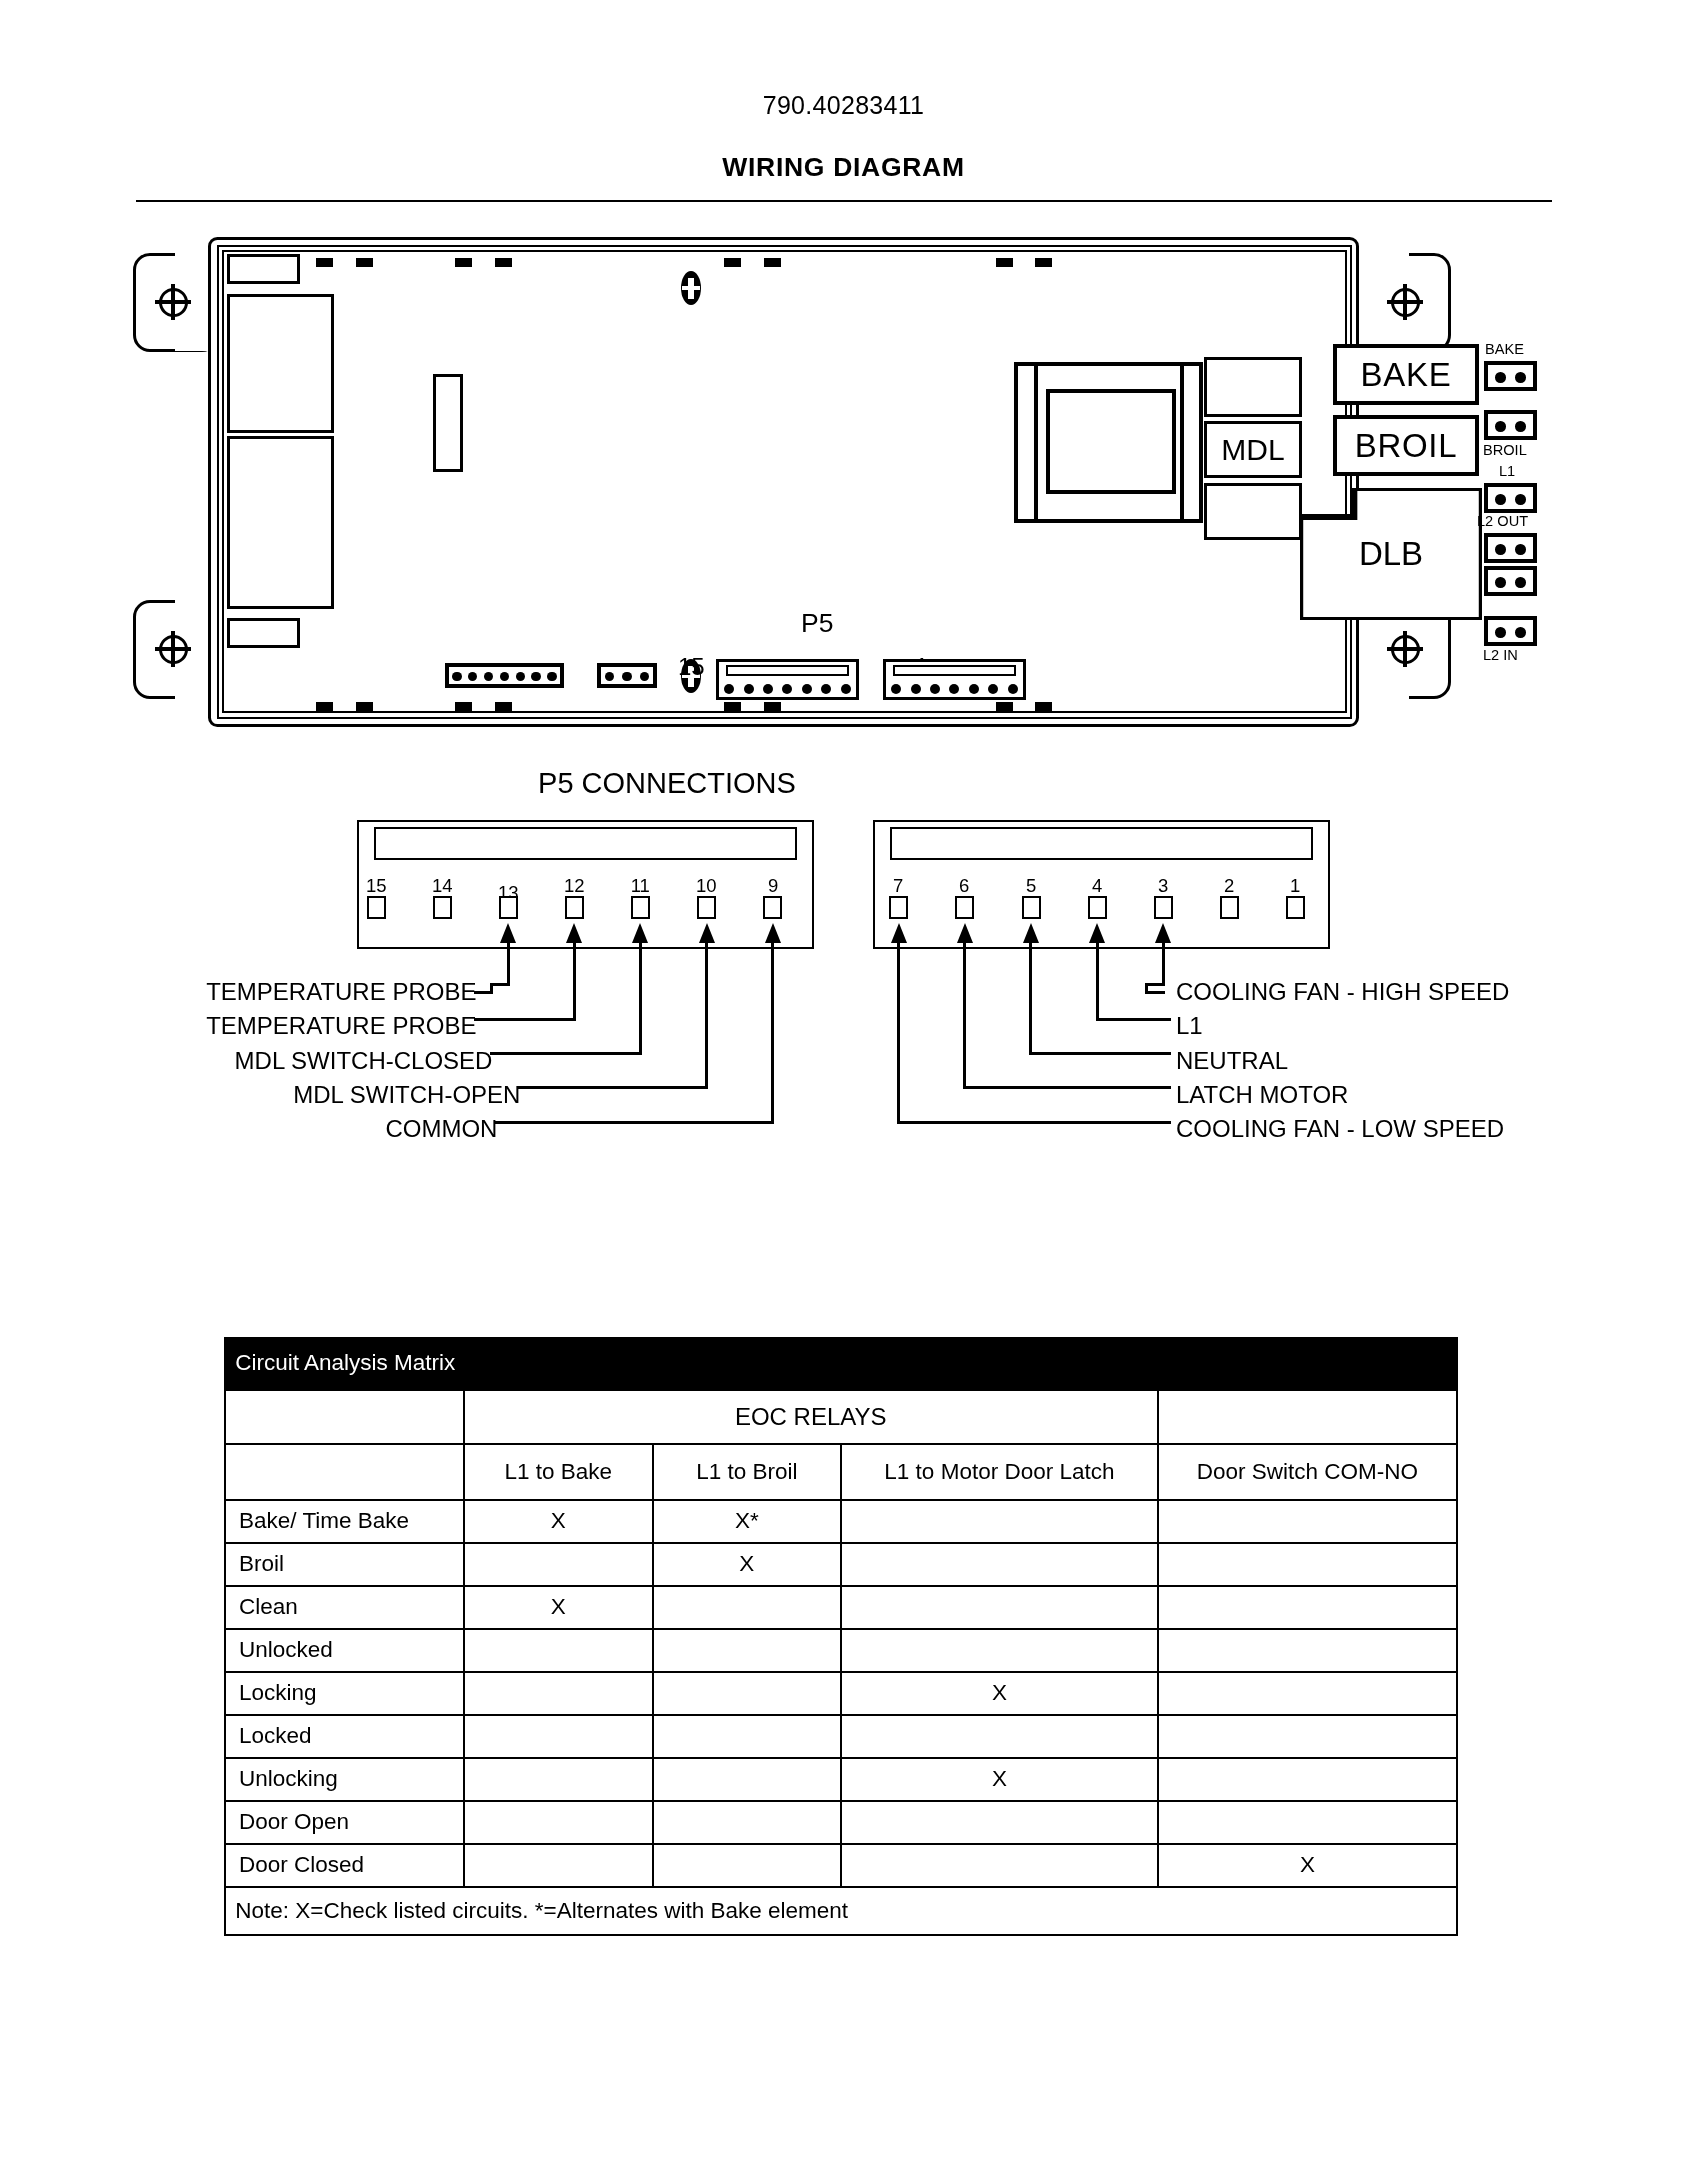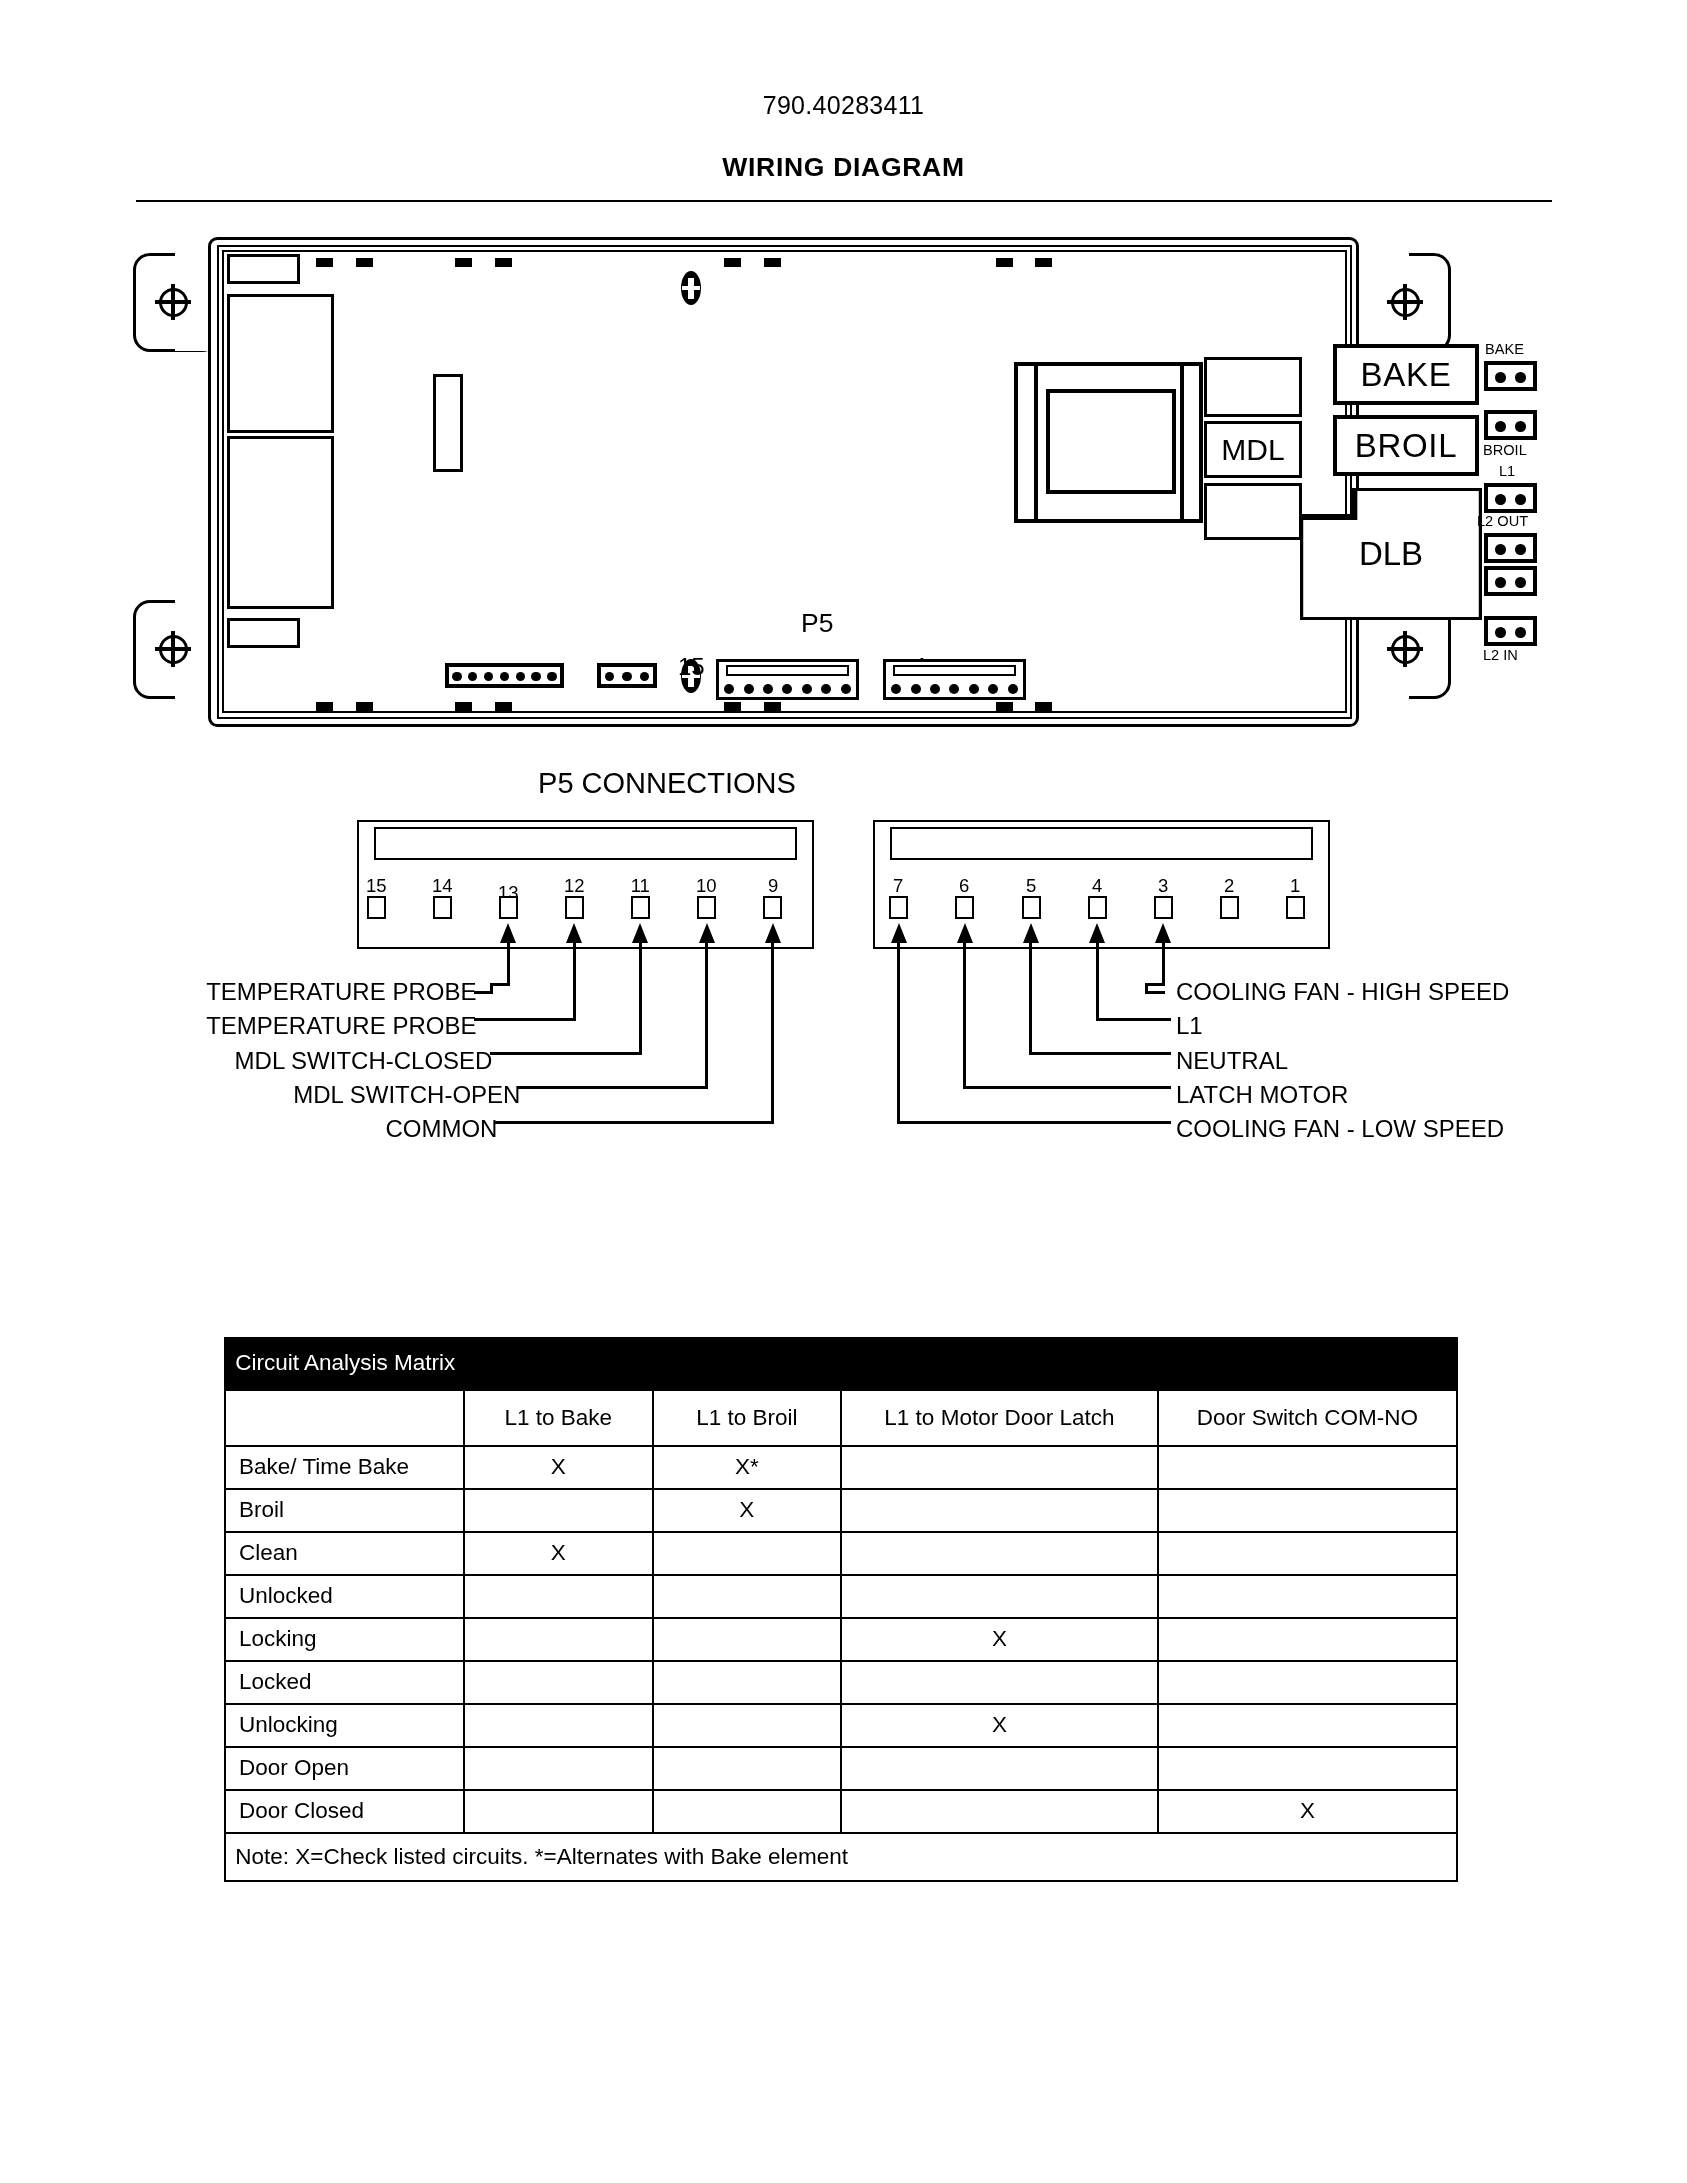--- a/index.html
+++ b/index.html
@@ -650,20 +650,25 @@
   <div class="conn-label" style="left:1176px; top:1047px;">NEUTRAL</div>
   <div class="conn-label" style="left:1176px; top:1081px;">LATCH MOTOR</div>
   <div class="conn-label" style="left:1176px; top:1115px;">COOLING FAN - LOW SPEED</div>
 
   <table class="matrix">
     <tbody>
       <tr>
         <td class="titlebar" colspan="5">Circuit Analysis Matrix</td>
       </tr>
       <tr>
+        <td class="c-label"></td>
+        <td class="eoc" colspan="3">EOC RELAYS</td>
+        <td class="c-door"></td>
+      </tr>
+      <tr>
         <td class="colhdr c-label"></td>
         <td class="colhdr c-bake">L1 to Bake</td>
         <td class="colhdr c-broil">L1 to Broil</td>
         <td class="colhdr c-motor">L1 to Motor Door Latch</td>
         <td class="colhdr c-door">Door Switch COM-NO</td>
       </tr>
 
       <tr>
         <td class="rowname">Bake/ Time Bake</td>
         <td class="mark">X</td>

